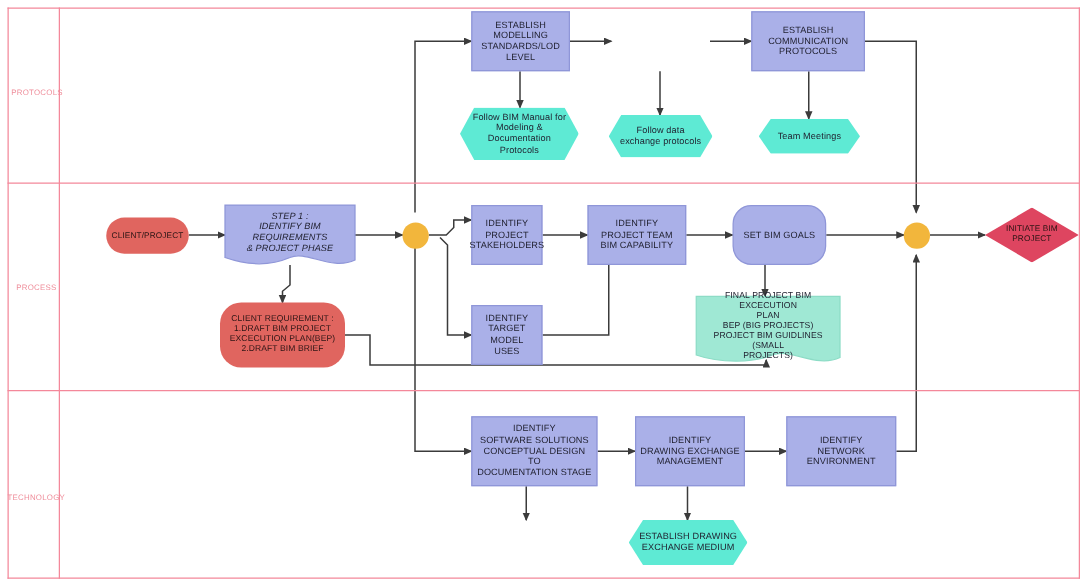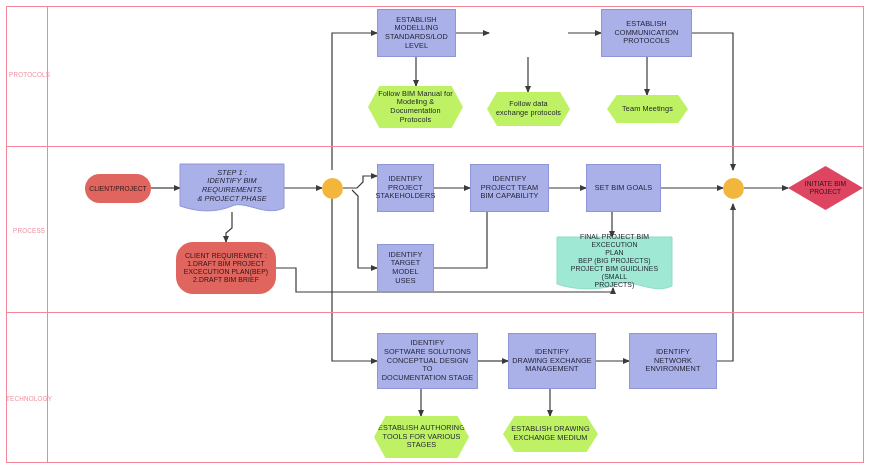--- a/index.html
+++ b/index.html
@@ -2,21 +2,21 @@
 <html><head>
 <meta charset="utf-8">
 <style>
   html,body{margin:0;padding:0;background:#ffffff;}
   body{font-family:"Liberation Sans","DejaVu Sans",sans-serif;}
   #canvas{position:relative;width:871px;height:468px;background:#ffffff;overflow:hidden;}
   #svg-layer{position:absolute;left:0;top:0;width:871px;height:468px;}
   .node{position:absolute;box-sizing:border-box;display:flex;align-items:center;justify-content:center;text-align:center;color:#1f1f2e;line-height:1.18;letter-spacing:.1px;}
   .node span{display:block;padding:0 3px;}
   .proc{background:#aab0e8;border:1px solid #8f96d8;font-size:7.3px;}
-  .hexa{background:#bef264;font-size:7.3px;clip-path:polygon(12% 0,88% 0,100% 50%,88% 100%,12% 100%,0 50%);}
+  .hexa{background:#5eead4;font-size:7.3px;clip-path:polygon(12% 0,88% 0,100% 50%,88% 100%,12% 100%,0 50%);}
   .rrect{background:#e0655f;border-radius:17px;font-size:7.3px;color:#2a1414;}
   .rrect-sm{background:#e0655f;border-radius:16px;font-size:7.3px;color:#2a1414;}
   .diamond{background:#de4560;font-size:7.3px;color:#2a1414;clip-path:polygon(50% 0,100% 50%,50% 100%,0 50%);}
   .lane-label{position:absolute;color:#ef8f9c;font-size:6.3px;letter-spacing:.2px;white-space:nowrap;}
   .junction{position:absolute;border-radius:50%;background:#f2b63c;}
   .frame-line{position:absolute;background:#f4889a;}
 </style>
 </head>
 <body>
 
@@ -123,21 +123,21 @@
   <div class="node proc" style="left:377px;top:244px;width:57px;height:48px;">
     <span style="white-space:pre-line;">IDENTIFY
 TARGET MODEL
 USES</span>
   </div>
   <div class="node proc" style="left:470px;top:164px;width:79px;height:48px;">
     <span style="white-space:pre-line;">IDENTIFY
 PROJECT TEAM
 BIM CAPABILITY</span>
   </div>
-  <div class="node proc" style="left:586px;top:164px;width:75px;height:48px;">
+  <div class="node proc" style="left:586px;top:164px;width:75px;height:48px;border-radius:15px;">
     <span style="white-space:pre-line;">SET BIM GOALS</span>
   </div>
   <div class="node" style="left:557px;top:237px;width:115px;height:48px;background:transparent;font-size:6.9px;">
     <span style="white-space:pre-line;">FINAL PROJECT BIM EXCECUTION
 PLAN
 BEP (BIG PROJECTS)
 PROJECT BIM GUIDLINES (SMALL
 PROJECTS)</span>
   </div>
   <div class="node diamond" style="left:788px;top:166px;width:75px;height:44px;">
@@ -154,25 +154,20 @@
   <div class="node proc" style="left:508px;top:333px;width:88px;height:56px;">
     <span style="white-space:pre-line;">IDENTIFY
 DRAWING EXCHANGE
 MANAGEMENT</span>
   </div>
   <div class="node proc" style="left:629px;top:333px;width:88px;height:56px;">
     <span style="white-space:pre-line;">IDENTIFY
 NETWORK
 ENVIRONMENT</span>
   </div>
-  <div class="node hexa" style="left:374px;top:416px;width:95px;height:42px;">
-    <span style="white-space:pre-line;">ESTABLISH AUTHORING
-TOOLS FOR VARIOUS
-STAGES</span>
-  </div>
   <div class="node hexa" style="left:503px;top:416px;width:95px;height:36px;">
     <span style="white-space:pre-line;">ESTABLISH DRAWING
 EXCHANGE MEDIUM</span>
   </div>
 
   <div class="junction" style="left:322px;top:178px;width:21px;height:21px;"></div>
   <div class="junction" style="left:723px;top:178px;width:21px;height:21px;"></div>
 
 </div>
 

